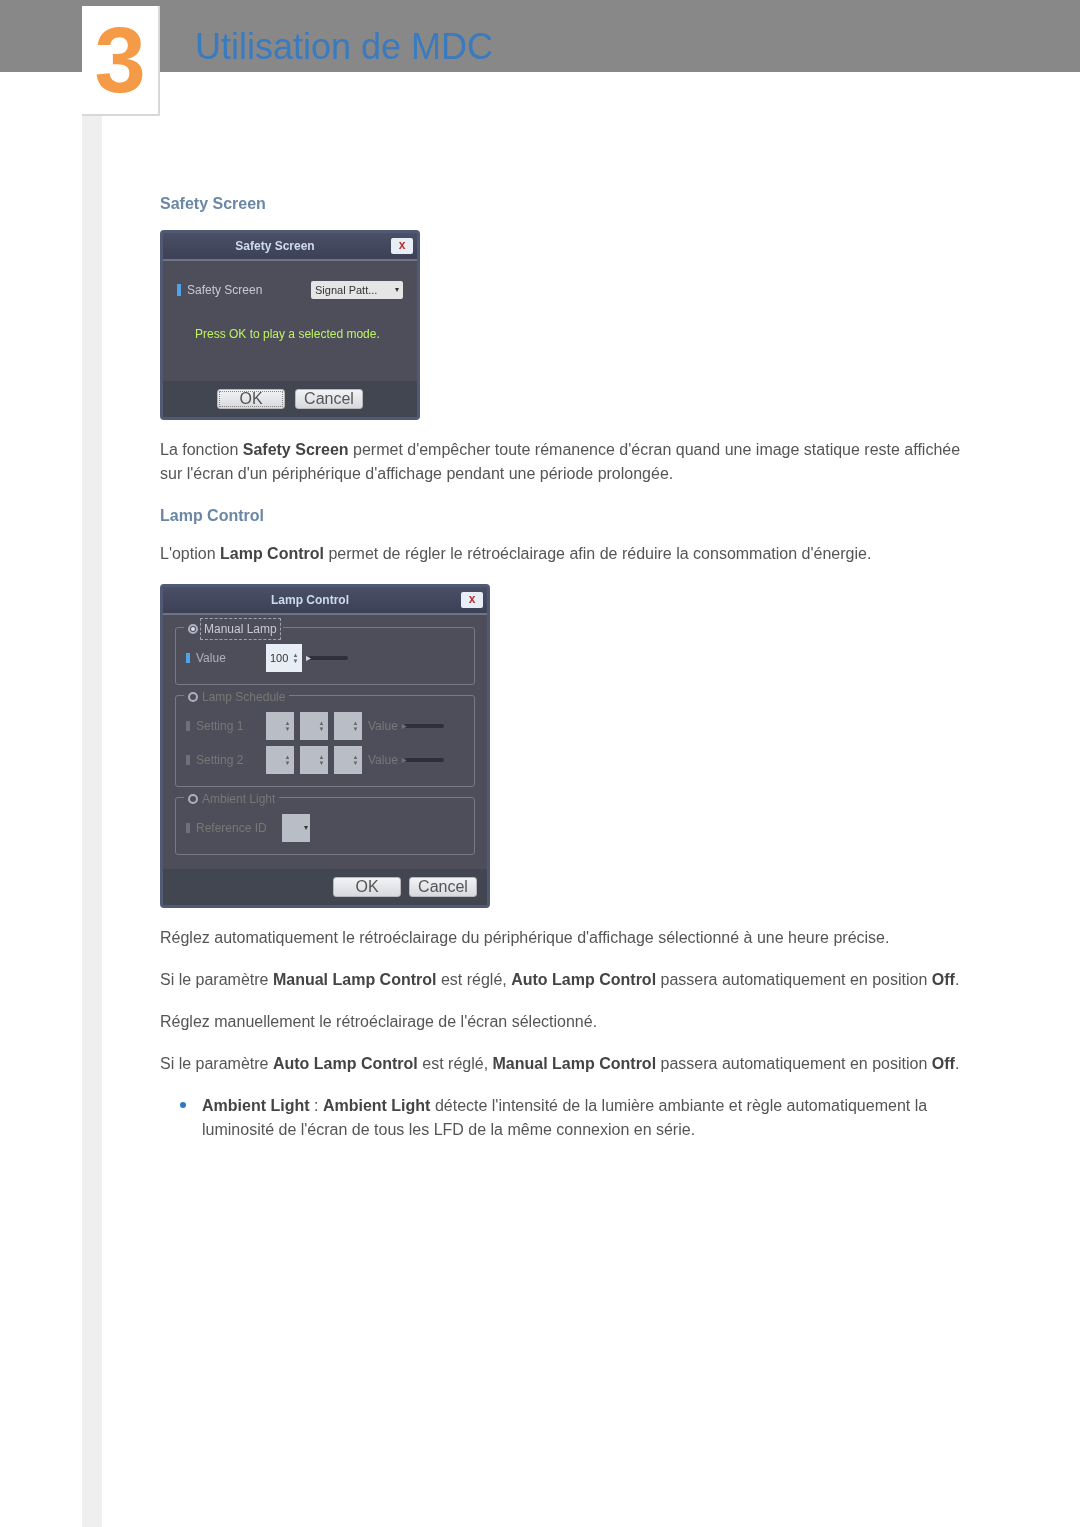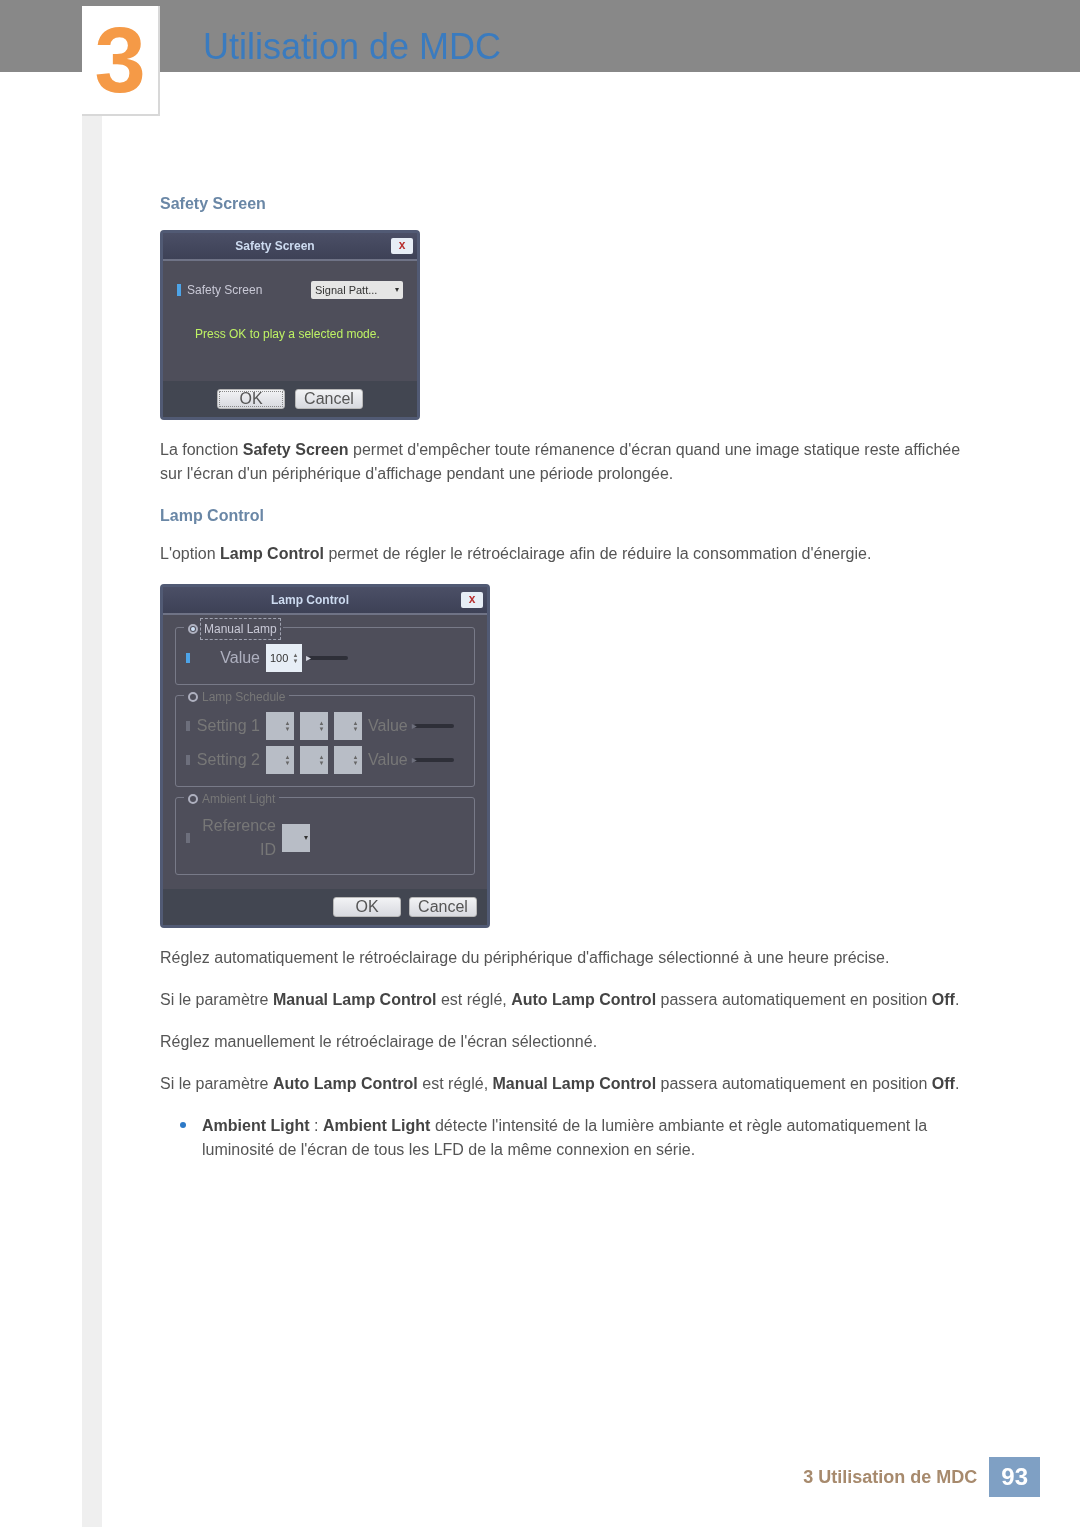--- a/index.html
+++ b/index.html
@@ -3,21 +3,21 @@
 <meta charset="utf-8">
 <style>
   * { box-sizing: border-box; margin: 0; padding: 0; }
   body { font-family: Arial, Helvetica, sans-serif; background: #fff; color: #333; width: 1080px; }
   .page { position: relative; min-height: 1527px; }
   .gray-bar { position: absolute; left: 0; top: 0; width: 100%; height: 72px; background: #888; }
   .side-strip { position: absolute; left: 82px; top: 0; width: 20px; height: 1527px; background: #efefef; }
   .gray-bar-cover { position: absolute; left: 82px; top: 0; width: 20px; height: 72px; background: #888; }
   .chapter-badge { position: absolute; left: 82px; top: 6px; width: 78px; height: 110px; background: #fff; border-right: 2px solid #d8d8d8; border-bottom: 2px solid #d8d8d8; display: flex; align-items: center; justify-content: center; }
   .chapter-num { font-size: 92px; font-weight: 700; color: #f59a47; font-family: Arial, sans-serif; line-height: 1; }
-  .chapter-title { position: absolute; left: 203px; top: 26px; font-size: 36px; color: #3a7bbf; font-weight: 400; }
+  .chapter-title { position: absolute; left: 195px; top: 26px; font-size: 36px; color: #3a7bbf; font-weight: 400; }
   .content { position: absolute; left: 160px; top: 188px; width: 820px; font-size: 16px; color: #555; line-height: 1.5; }
   .sec-heading { color: #6a87a6; font-weight: 700; font-size: 16px; margin-bottom: 14px; margin-top: 4px; }
   .para { margin-bottom: 18px; font-size: 16px; color: #555; }
   .para b { color: #444; }
   .list { margin-left: 20px; margin-top: 6px; }
   .bullet-row { display: flex; align-items: flex-start; }
   .dot { width: 6px; height: 6px; background: #2d79c7; border-radius: 50%; margin-top: 8px; margin-right: 16px; flex-shrink: 0; }
   .footer { position: absolute; bottom: 30px; right: 40px; display: flex; align-items: center; }
   .footer-text { color: #a78a6d; font-weight: 700; font-size: 18px; margin-right: 12px; }
   .footer-num { background: #7fa0c4; color: #fff; font-weight: 700; font-size: 24px; padding: 6px 12px; }
@@ -46,21 +46,21 @@
   .fieldset.disabled .radio-label,
   .fieldset.disabled .fld-label { color: #777; }
   .radio-legend { position: absolute; top: -8px; left: 8px; background: #4e4e5a; padding: 0 4px; display: flex; align-items: center; }
   .radio-dot { width: 10px; height: 10px; border: 2px solid #aeb0bf; border-radius: 50%; margin-right: 4px; display: inline-block; position: relative; }
   .radio-dot.checked::after { content: ""; position: absolute; left: 1px; top: 1px; width: 4px; height: 4px; background: #cfe2f7; border-radius: 50%; }
   .radio-label { color: #c9c9d6; font-size: 12px; }
   .radio-label.dashed { outline: 1px dashed #9fa2b0; outline-offset: 1px; padding: 0 2px; }
   .fld-row { display: flex; align-items: center; gap: 6px; margin-top: 6px; }
   .fld-bar { width: 4px; height: 10px; background: #4da4e8; }
   .fld-bar.dim { background: #6d6f7c; }
-  .fld-label { color: #aeb0bf; font-size: 16px; width: 64px; text-align: right; }
+  .fld-label { color: #aeb0bf; font-size: 12px; width: 64px; }
   .spin { background: #e7eef6; color: #333; font-size: 11px; min-width: 36px; height: 28px; display: flex; align-items: center; justify-content: space-between; padding: 0 2px 0 4px; border-radius: 0; }
   .spin.sm { min-width: 28px; justify-content: flex-end; }
   .spin.disabled { background: #b8bdc6; color: #888; }
   .spin-btns { width: 9px; display: flex; flex-direction: column; line-height: 6px; font-size: 6px; color: #666; text-align: center; }
   .slider-track { flex: 1; height: 4px; background: #2e2f38; border-radius: 2px; position: relative; max-width: 40px; }
   .slider-track::before { content: "▸"; position: absolute; left: -2px; top: -6px; font-size: 10px; color: #d4d6e0; }
   .slider-track.dim::before { color: #6d6f7c; content: "▸"; }
   .lamp-buttons { display: flex; justify-content: flex-end; gap: 8px; background: #424651; padding: 8px 10px; }
 </style>
 </head>
@@ -231,17 +231,13 @@
       <div class="bullet-row">
         <span class="dot"></span>
         <p class="para" style="margin-bottom:0">
           <b>Ambient Light</b><span> : </span><b>Ambient Light</b><span> détecte l'intensité de la lumière ambiante et règle automatiquement la luminosité de l'écran de tous les LFD de la même connexion en série.</span>
         </p>
       </div>
     </div>
 
   </div>
 
-  <div class="footer">
-    <span class="footer-text">3 Utilisation de MDC</span>
-    <span class="footer-num">93</span>
-  </div>
 </div>
 
 </body></html>

